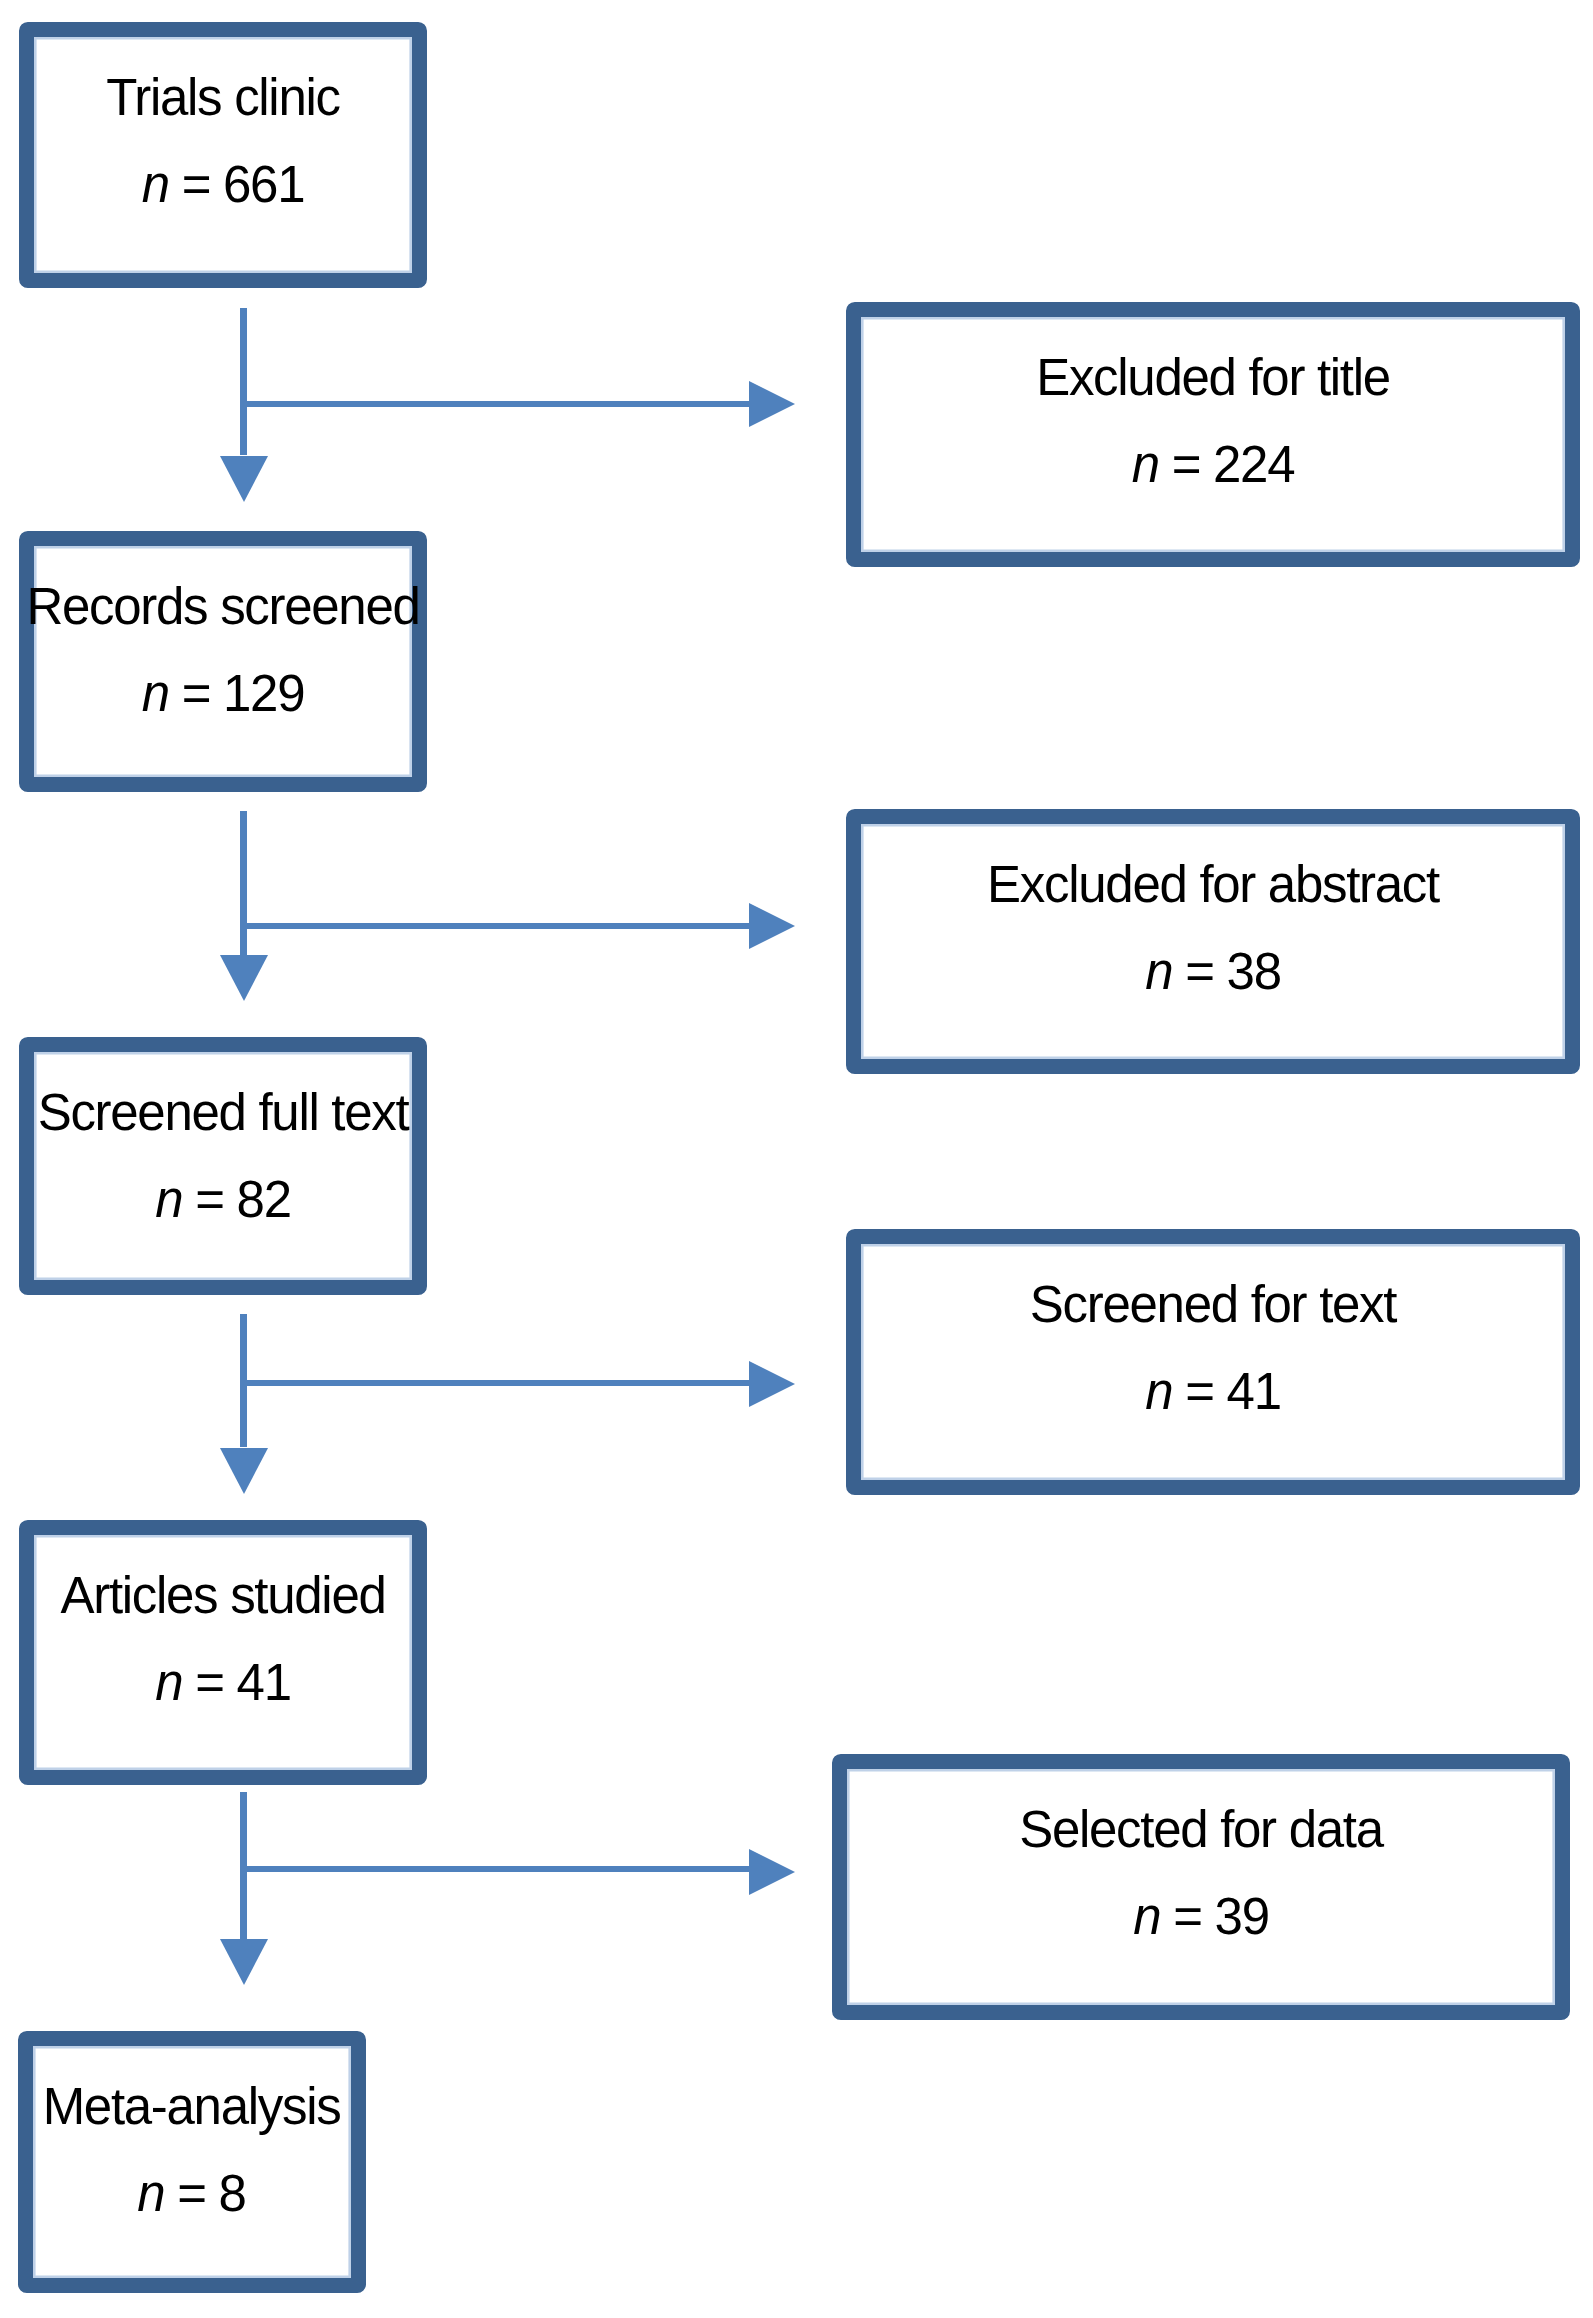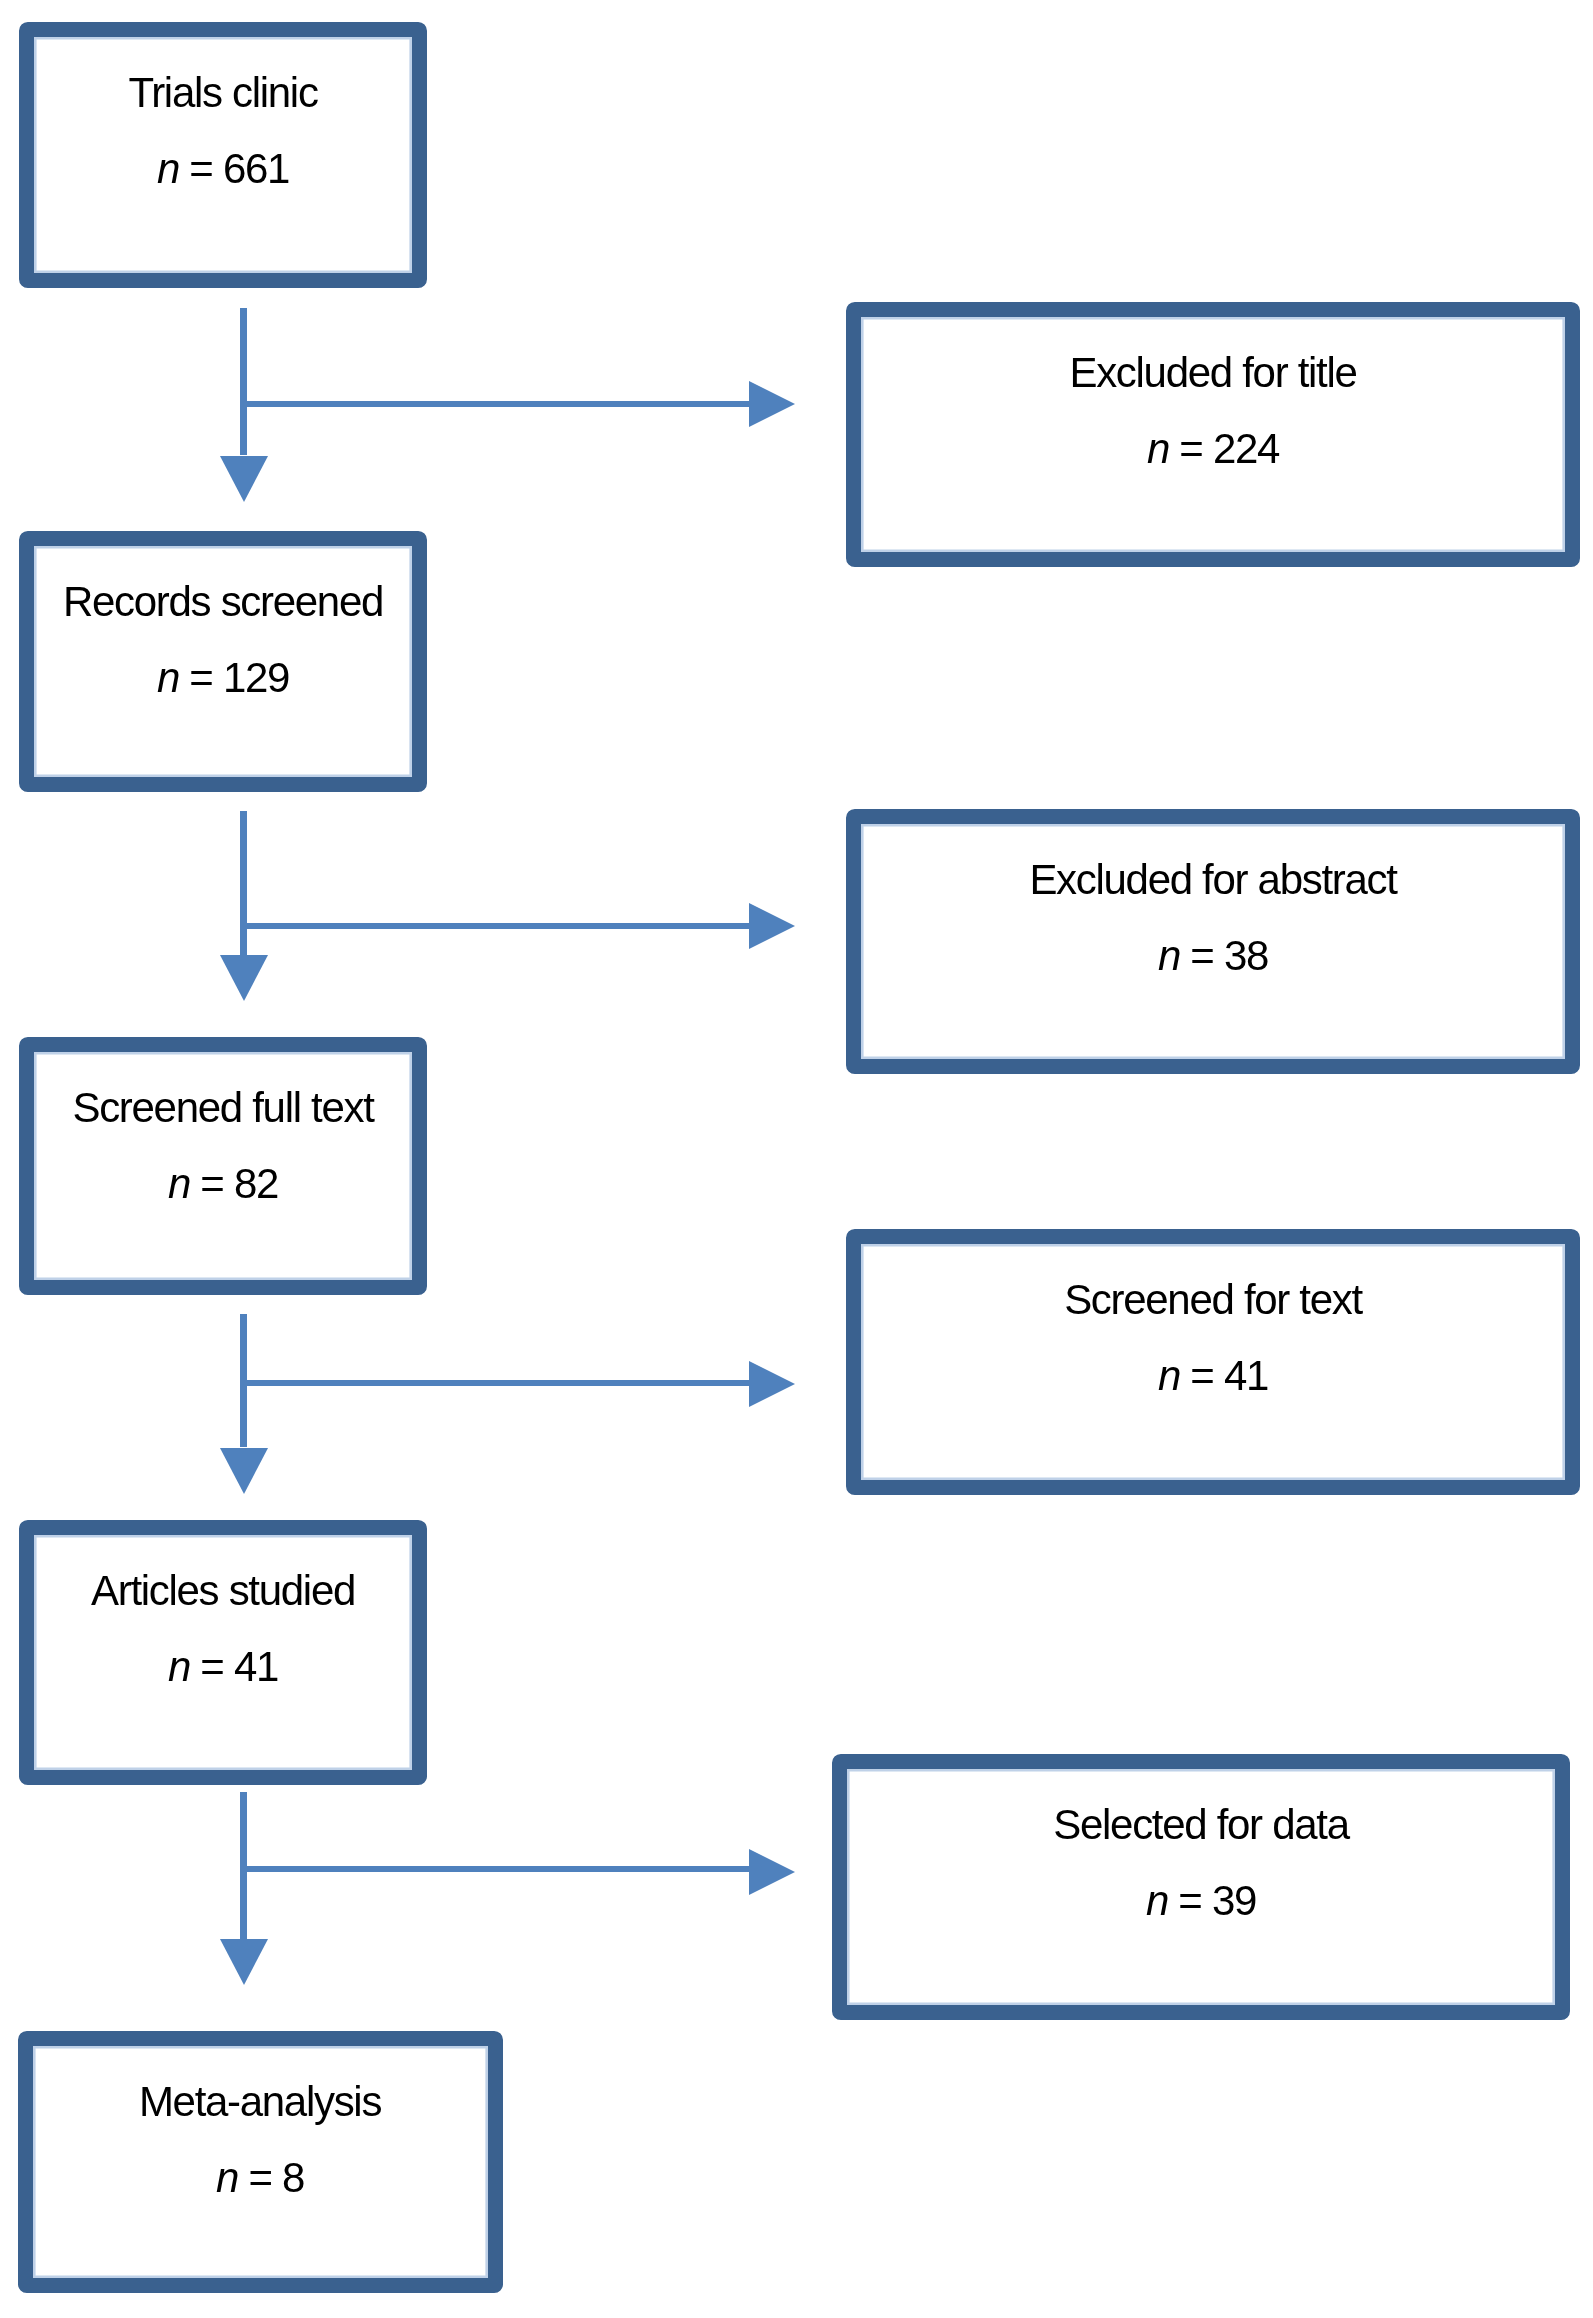--- a/index.html
+++ b/index.html
@@ -21,21 +21,21 @@
     box-shadow:inset 0 0 0 2.6px rgba(170,193,224,0.75);
     display:flex;
     flex-direction:column;
     align-items:center;
     justify-content:flex-start;
     padding-top:32px;
     row-gap:28px;
     text-align:center;
   }
   .box .bline{
-    font-size:42px;
+    font-size:51px;
     letter-spacing:-1.3px;
     line-height:1.15;
     white-space:nowrap;
   }
   .box .nline i{font-style:italic;}
   .leftcol{left:19px;width:408px;}
   .rightcol{left:846px;width:734px;text-align:right;}
   .stem{position:absolute;left:240px;width:7px;background:var(--arrow,#4f81bd);}
   .branch{position:absolute;left:244px;width:506px;height:6.1px;background:var(--arrow,#4f81bd);}
   .head-down{
@@ -69,21 +69,21 @@
   <div class="box leftcol" style="top:1037px;height:258px">
     <div class="bline">Screened full text</div>
     <div class="bline nline"><i>n</i> <span>=</span> <span>82</span></div>
   </div>
 
   <div class="box leftcol" style="top:1520px;height:265px">
     <div class="bline">Articles studied</div>
     <div class="bline nline"><i>n</i> <span>=</span> <span>41</span></div>
   </div>
 
-  <div class="box" style="left:17.5px;width:485px;top:2031px;height:262px">
+  <div class="box" style="left:17.5px;width:348px;top:2031px;height:262px">
     <div class="bline">Meta-analysis</div>
     <div class="bline nline"><i>n</i> <span>=</span> <span>8</span></div>
   </div>
 
   <div class="box rightcol" style="top:302px;height:265px">
     <div class="bline">Excluded for title</div>
     <div class="bline nline"><i>n</i> <span>=</span> <span>224</span></div>
   </div>
 
   <div class="box rightcol" style="top:809px;height:265px">

